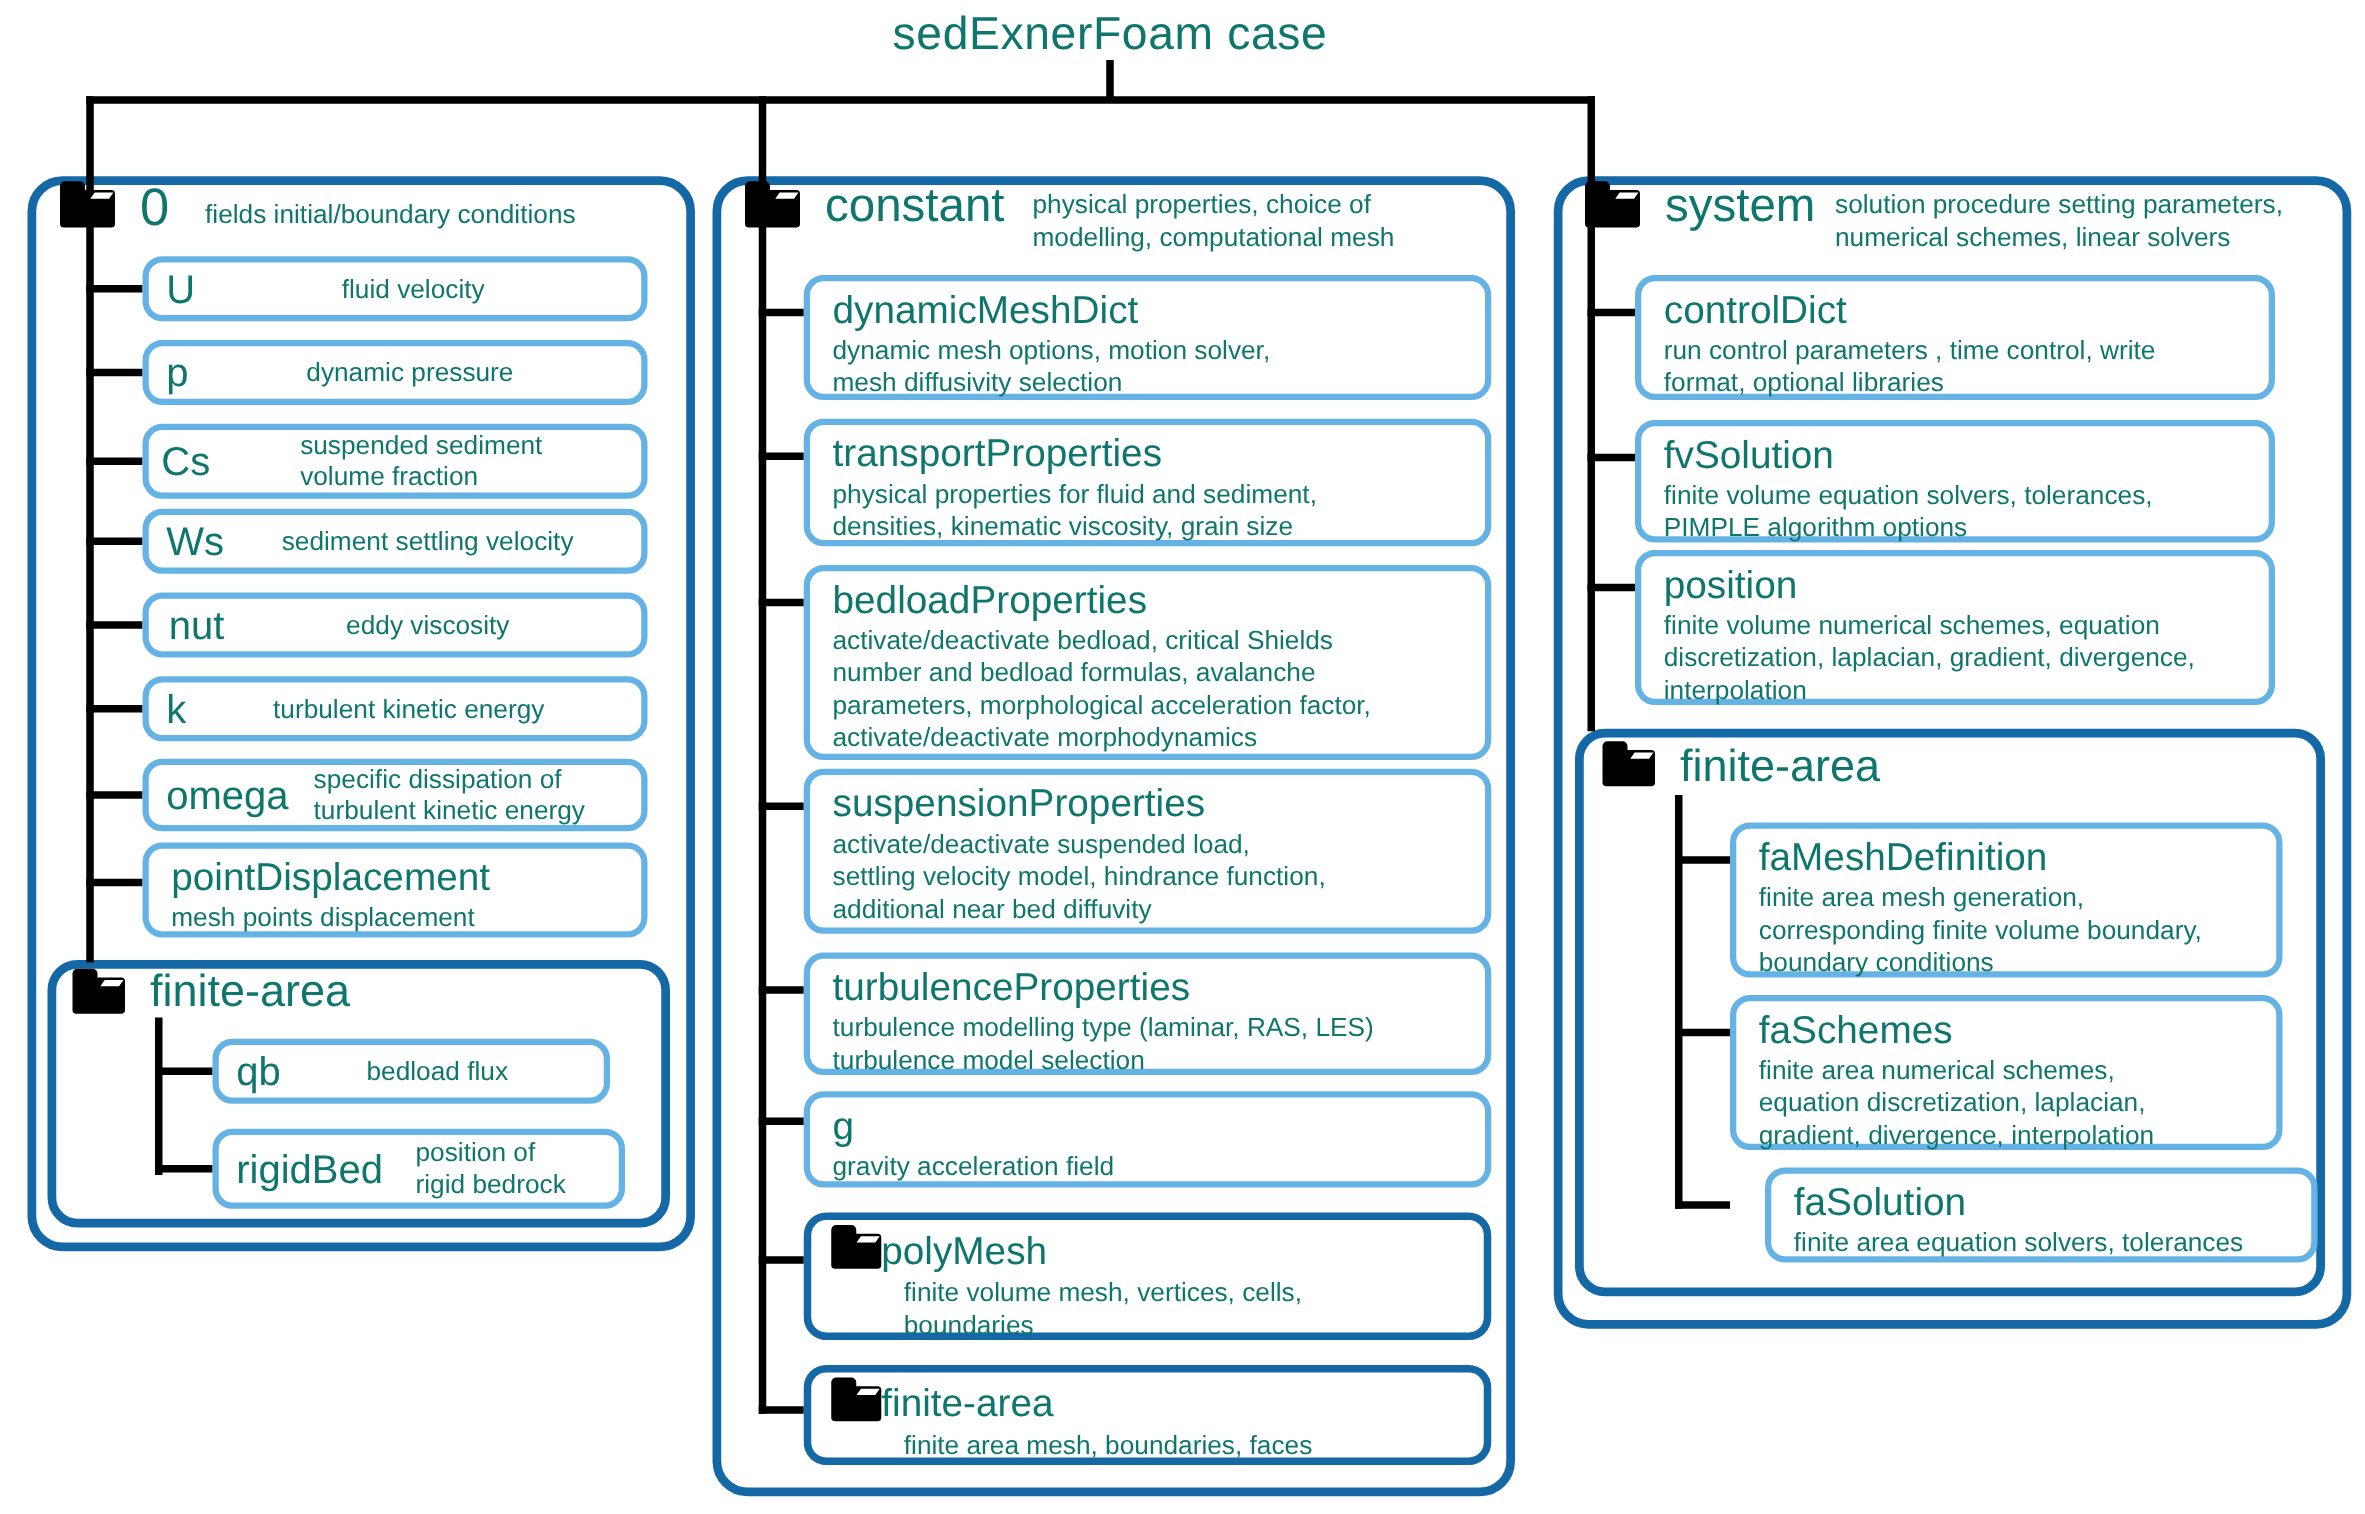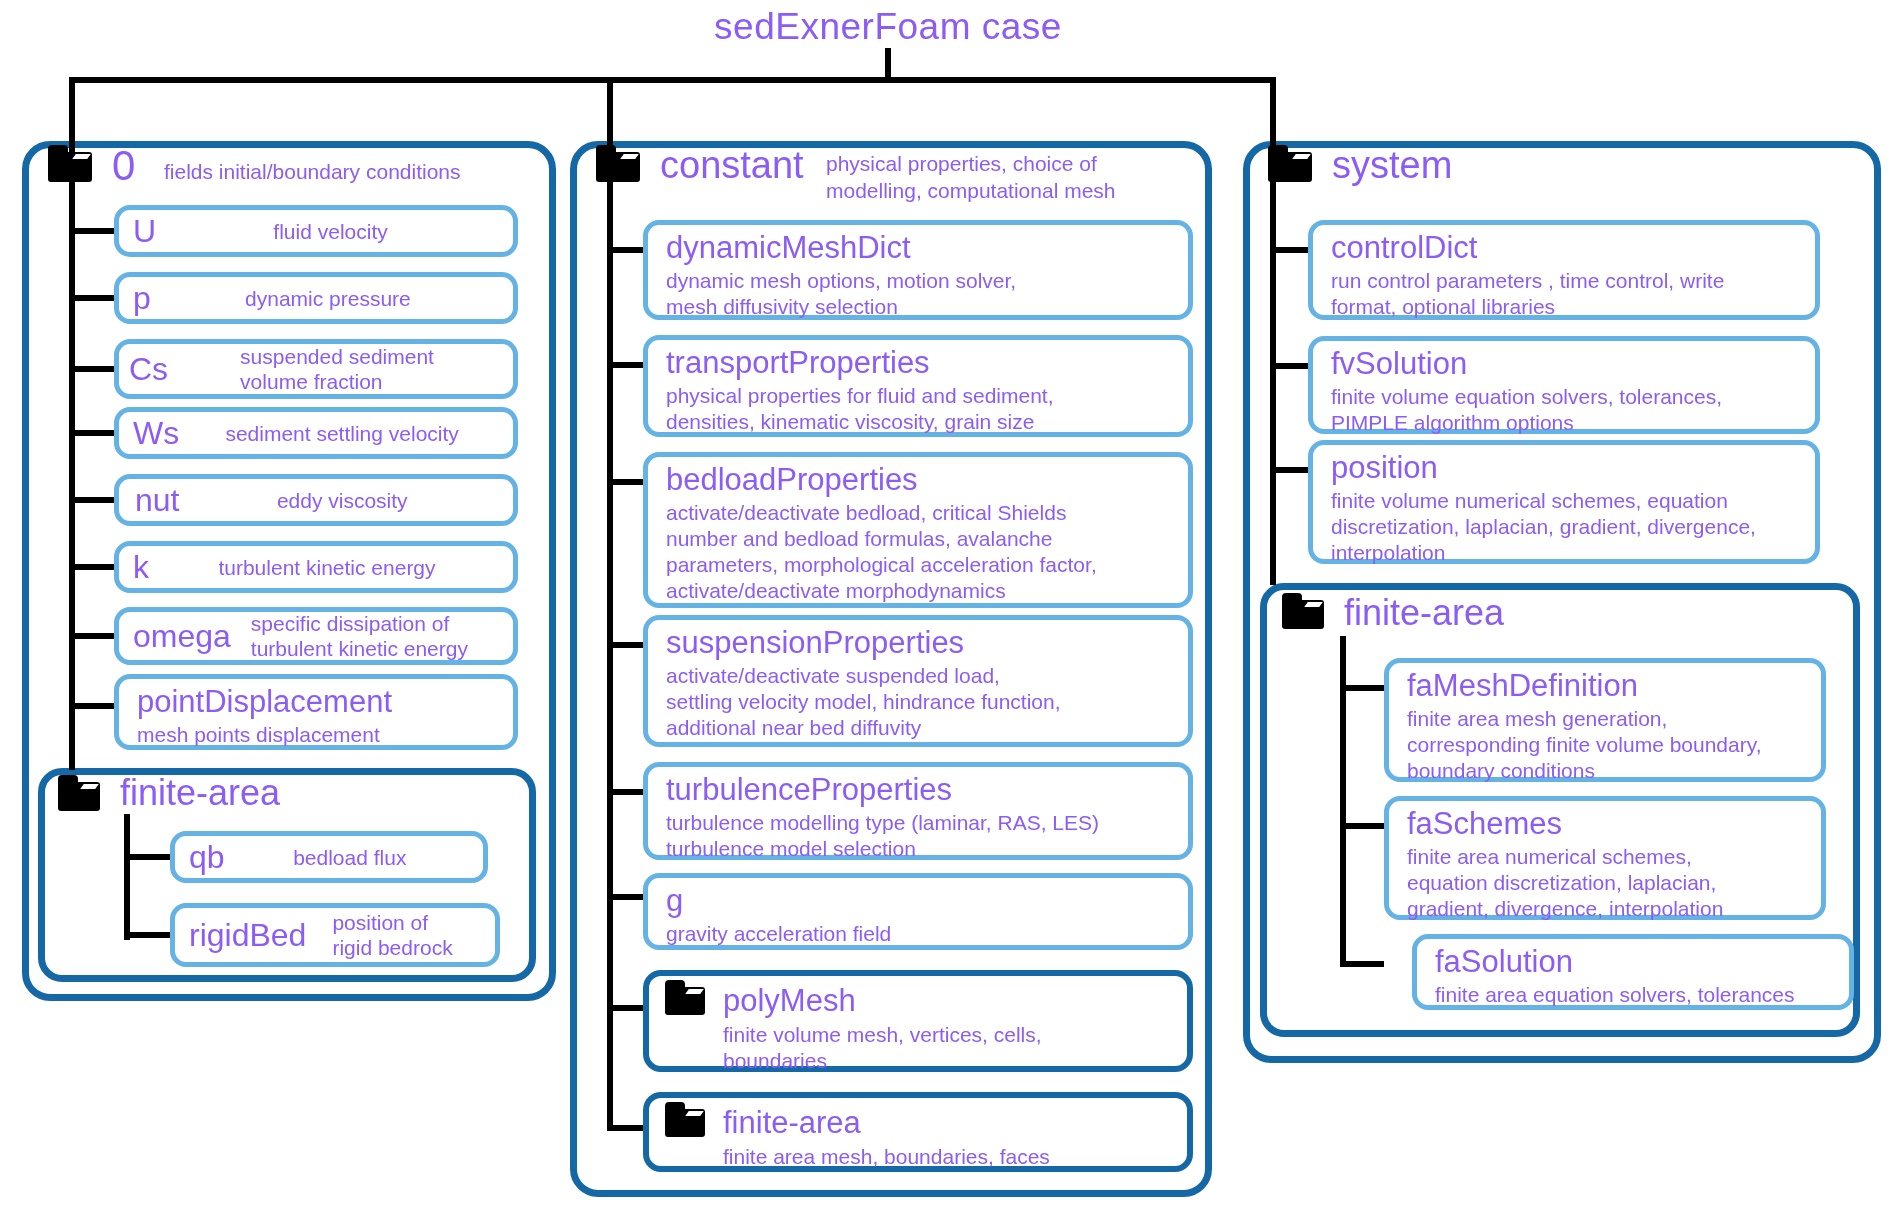--- a/index.html
+++ b/index.html
@@ -1,36 +1,36 @@
 <!DOCTYPE html>
 <html><head>
 <meta charset="utf-8">
 <style>
   html,body{margin:0;padding:0;background:#fff;}
   .canvas{position:relative;width:1892px;height:1211px;background:#fff;overflow:hidden;
-          font-family:"Liberation Sans","DejaVu Sans",sans-serif;color:#8b5cf6;}
+          font-family:"Liberation Sans","DejaVu Sans",sans-serif;color:#0f766e;}
   .title{position:absolute;left:588px;top:6px;width:600px;text-align:center;
          font-size:37px;letter-spacing:0.5px;}
   
   .line{position:absolute;background:#000;}
   
   .obox{position:absolute;border:7px solid #1568a6;border-radius:28px;background:transparent;box-sizing:border-box;}
   .sbox{position:absolute;border:7px solid #1568a6;border-radius:24px;background:transparent;box-sizing:border-box;}
   
   .node{position:absolute;border:5px solid #64b3e4;border-radius:16px;background:#fff;box-sizing:border-box;}
   .row{display:flex;align-items:center;padding:0 14px;gap:6px;}
   .row .nm{font-size:32px;white-space:nowrap;}
   .row .ds{flex:1;text-align:center;font-size:21px;line-height:25px;white-space:pre-line;}
   .stack{padding:3px 18px;}
   .stack .nm{display:block;font-size:31px;line-height:40px;white-space:nowrap;}
   .stack .ds{display:block;font-size:21px;line-height:26px;white-space:pre-line;}
   .stackr .ds{}
   
   .fnode{position:absolute;border:6px solid #1568a6;border-radius:18px;background:#fff;box-sizing:border-box;padding:4px 16px;}
-  .fhead{display:flex;align-items:center;gap:18px;height:42px;}
+  .fhead{display:flex;align-items:center;height:42px;}
   .fnode .nm{font-size:31px;white-space:nowrap;}
   .fnode .ds{display:block;font-size:21px;line-height:26px;white-space:pre-line;margin-left:58px;}
   
   .fold{width:44px;height:30px;background:#000;border-radius:3px;}
   .fold.abs{position:absolute;}
   .fold.rel{position:relative;flex:none;width:40px;height:28px;}
   .fold:before{content:"";position:absolute;left:0;top:-7px;width:20px;height:9px;background:#000;border-radius:4px 4px 0 0;}
   .fold:after{content:"";position:absolute;right:3px;top:2px;width:15px;height:5px;background:#fff;transform:skewX(-35deg);}
   .flabel{position:absolute;font-size:38px;white-space:nowrap;}
   .flabel.big{font-size:42px;}
@@ -186,20 +186,22 @@
   <div class="fnode" style="left:643px;top:1092px;width:550px;height:80px;">
     <div class="fhead">
       <span class="fold rel"></span>
       <span class="nm">finite-area</span>
     </div>
     <span class="ds">finite area mesh, boundaries, faces</span>
   </div>
 
   <div class="fold abs" style="left:1268px;top:152px;"></div>
   <div class="flabel" style="left:1332px;top:144px;">system</div>
+  <div class="fdesc" style="left:1468px;top:150px;">solution procedure setting parameters,
+numerical schemes, linear solvers</div>
 
   <div class="node stack" style="left:1308px;top:220px;width:512px;height:100px;">
     <span class="nm">controlDict</span>
     <span class="ds">run control parameters , time control, write
 format, optional libraries</span>
   </div>
   <div class="node stack" style="left:1308px;top:336px;width:512px;height:98px;">
     <span class="nm">fvSolution</span>
     <span class="ds">finite volume equation solvers, tolerances,
 PIMPLE algorithm options</span>

